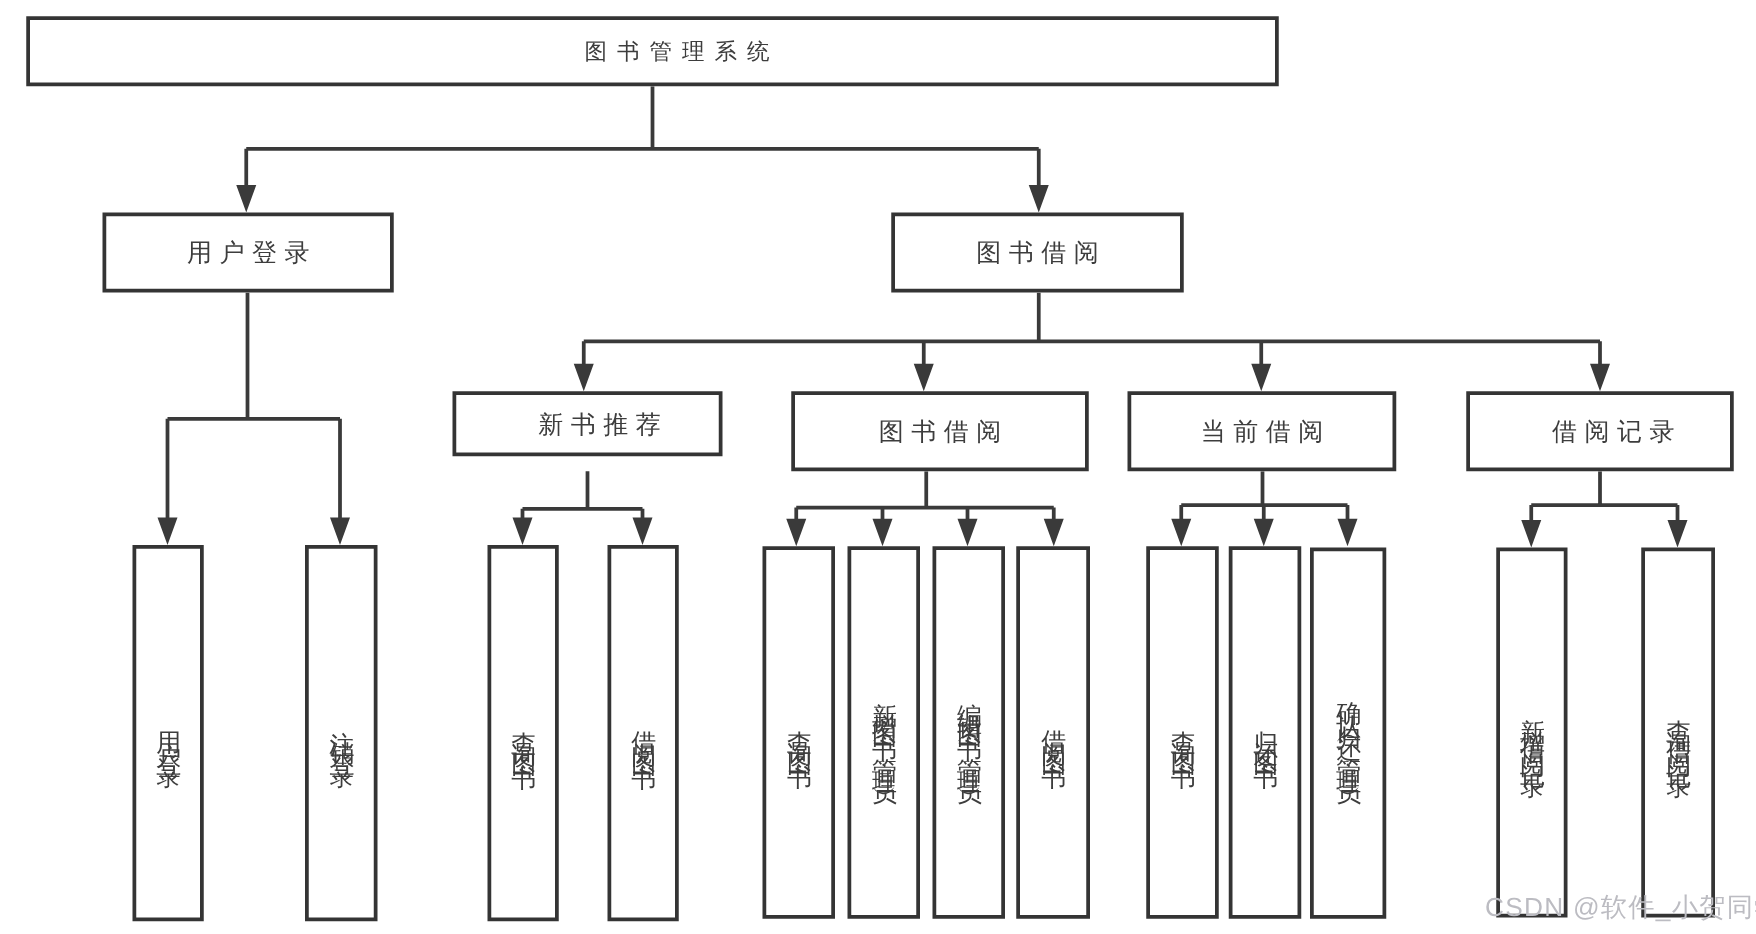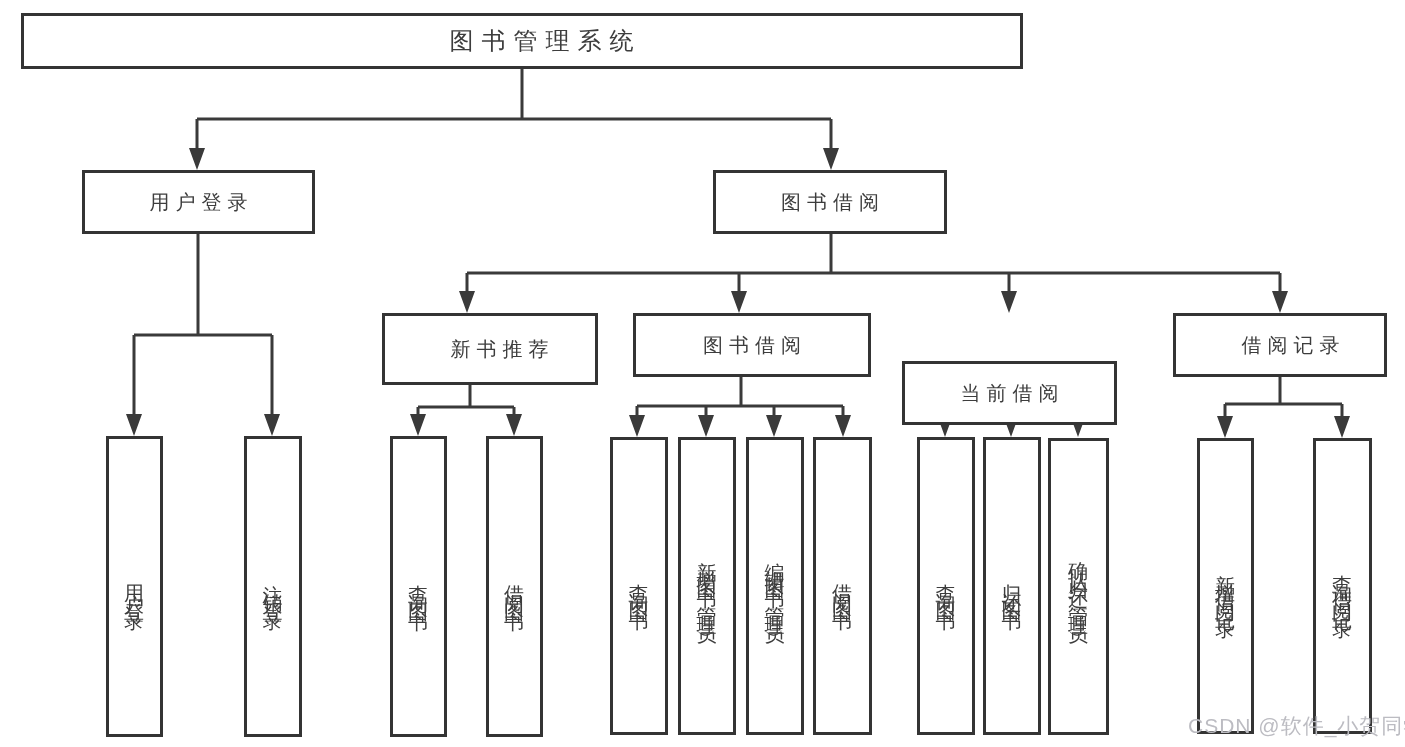--- a/index.html
+++ b/index.html
@@ -16,21 +16,21 @@
     box-sizing:border-box;
     border:3px solid #343434;
     background:#ffffff;
     display:flex;align-items:center;justify-content:center;
     color:#3d3d3d;
     font-size:20px;
     letter-spacing:6px;
     text-indent:6px;
     white-space:nowrap;
   }
-  .node.root{font-size:24px;letter-spacing:8px;text-indent:8px;padding-left:39px;}
+  .node.root{font-size:18px;letter-spacing:8px;text-indent:8px;padding-left:39px;}
   .vnode{
     position:absolute;
     box-sizing:border-box;
     border:3px solid #343434;
     background:#ffffff;
     display:flex;align-items:center;justify-content:center;
     color:#3d3d3d;
     font-size:20px;
     writing-mode:vertical-rl;
     text-orientation:mixed;
@@ -66,23 +66,23 @@
          M637 437l-8-22h16z M706 437l-8-22h16z M774 437l-8-22h16z M843 437l-8-22h16z
          M945 437l-8-22h16z M1011 437l-8-22h16z M1078 437l-8-22h16z
          M1225 438l-8-22h16z M1342 438l-8-22h16z"></path>
   </svg>
 
   <div class="node root" style="left:21px;top:13px;width:1002px;height:56px;">图书管理系统</div>
 
   <div class="node" style="left:82px;top:170px;width:233px;height:64px;">用户登录</div>
   <div class="node" style="left:713px;top:170px;width:234px;height:64px;">图书借阅</div>
 
-  <div class="node" style="left:382px;top:313px;width:216px;height:72px;padding-left:19px;">新书推荐</div>
+  <div class="node" style="left:362px;top:313px;width:216px;height:52px;padding-left:19px;">新书推荐</div>
   <div class="node" style="left:633px;top:313px;width:238px;height:64px;">图书借阅</div>
-  <div class="node" style="left:902px;top:313px;width:215px;height:64px;margin-top:48px;">当前借阅</div>
+  <div class="node" style="left:902px;top:313px;width:215px;height:64px;">当前借阅</div>
   <div class="node" style="left:1173px;top:313px;width:214px;height:64px;padding-left:21px;">借阅记录</div>
 
   <div class="vnode" style="left:106px;top:436px;width:57px;height:301px;">用户登录</div>
   <div class="vnode" style="left:244px;top:436px;width:58px;height:301px;">注销登录</div>
 
   <div class="vnode" style="left:390px;top:436px;width:57px;height:301px;">查询图书</div>
   <div class="vnode" style="left:486px;top:436px;width:57px;height:301px;">借阅图书</div>
 
   <div class="vnode" style="left:610px;top:437px;width:58px;height:298px;">查询图书</div>
   <div class="vnode" style="left:678px;top:437px;width:58px;height:298px;">新增图书（管理员）</div>

